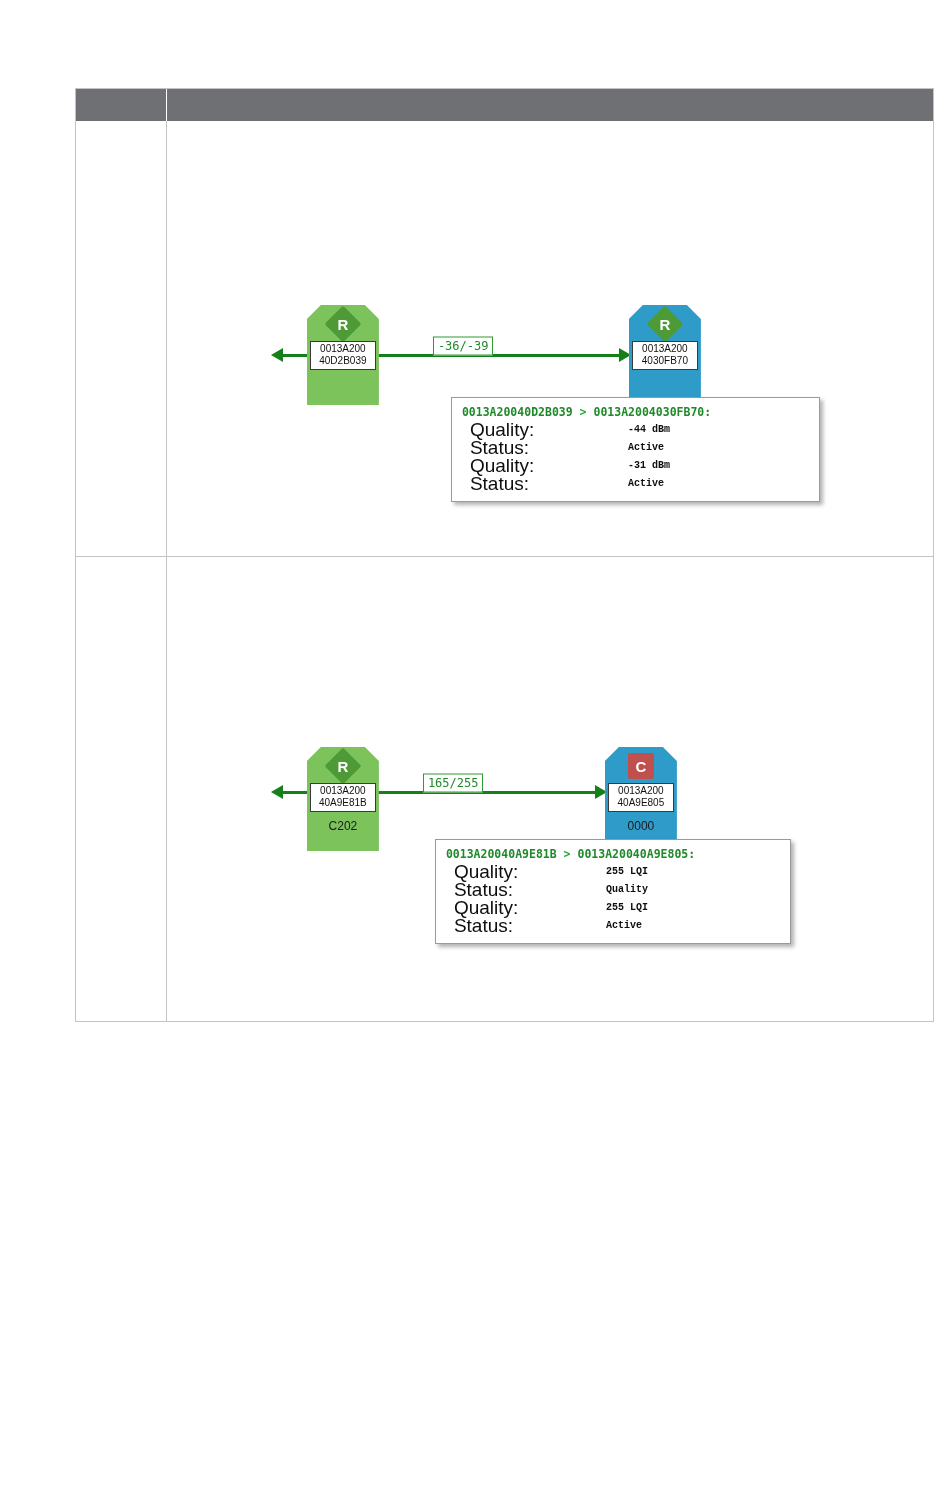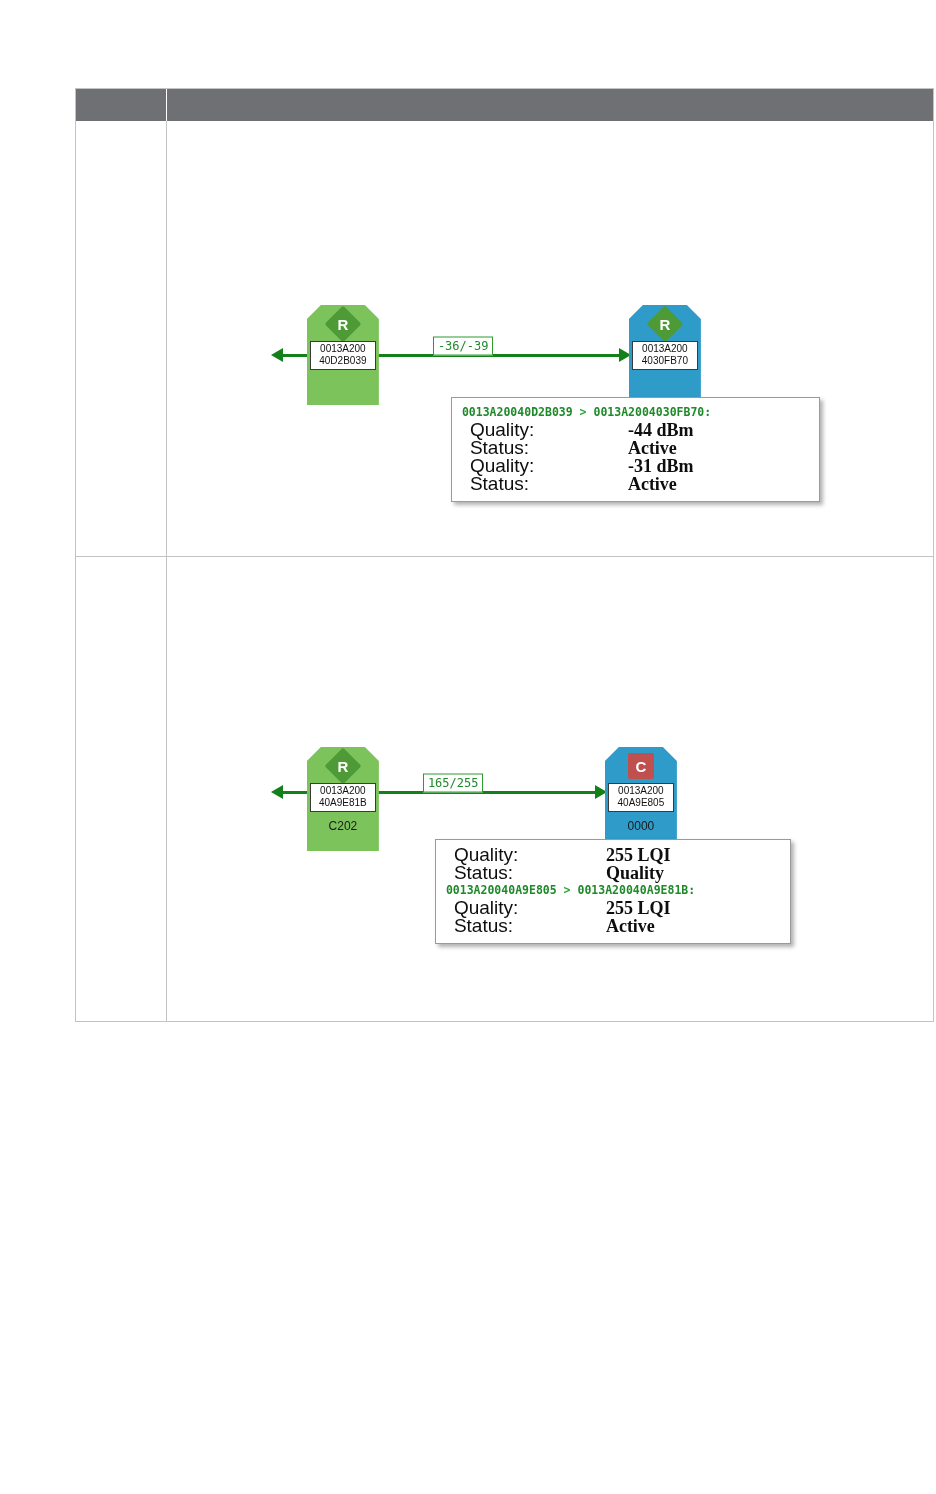--- a/index.html
+++ b/index.html
@@ -102,21 +102,21 @@
     font-size:11.5px;line-height:17px;color:#1f8a2a;white-space:nowrap;
     font-weight:bold;
   }
   .tt-head .gt{color:#2aa83a;}
   .tt-row{display:flex;line-height:18px;white-space:nowrap;}
   .tt-key{
     font-family:"Liberation Sans",sans-serif;font-size:19px;color:#0e0e0e;
     padding-left:8px;
   }
   .tt-val{
-    font-family:Liberation Serif, serif;font-size:18px;color:#0e0e0e;
+    font-family:Liberation Mono, monospace;font-size:10px;color:#0e0e0e;
     font-weight:bold;
   }
 </style>
 </head>
 <body>
 
 <div class="doc-table">
 
   <div class="tbl-row tbl-head">
     <div class="cell cell-narrow"></div>
@@ -207,32 +207,32 @@
             <span class="glyph">C</span>
           </div>
           <div class="addr-box">
             <div class="addr-line">0013A200</div>
             <div class="addr-line">40A9E805</div>
           </div>
           <div class="node-sub">0000</div>
         </div>
 
         <div class="tooltip" style="left:268px;top:282px;width:332px;">
+          <div class="tt-head">
+            <span>0013A20040A9E81B</span>
+            <span class="gt">&gt;</span>
+            <span>0013A20040A9E805:</span>
+          </div>
           <div class="tt-row">
             <div class="tt-key" style="width:152px;">Quality:</div>
             <div class="tt-val">255 LQI</div>
           </div>
           <div class="tt-row">
             <div class="tt-key" style="width:152px;">Status:</div>
             <div class="tt-val">Quality</div>
-          </div>
-          <div class="tt-head">
-            <span>0013A20040A9E805</span>
-            <span class="gt">&gt;</span>
-            <span>0013A20040A9E81B:</span>
           </div>
           <div class="tt-row">
             <div class="tt-key" style="width:152px;">Quality:</div>
             <div class="tt-val">255 LQI</div>
           </div>
           <div class="tt-row">
             <div class="tt-key" style="width:152px;">Status:</div>
             <div class="tt-val">Active</div>
           </div>
         </div>

